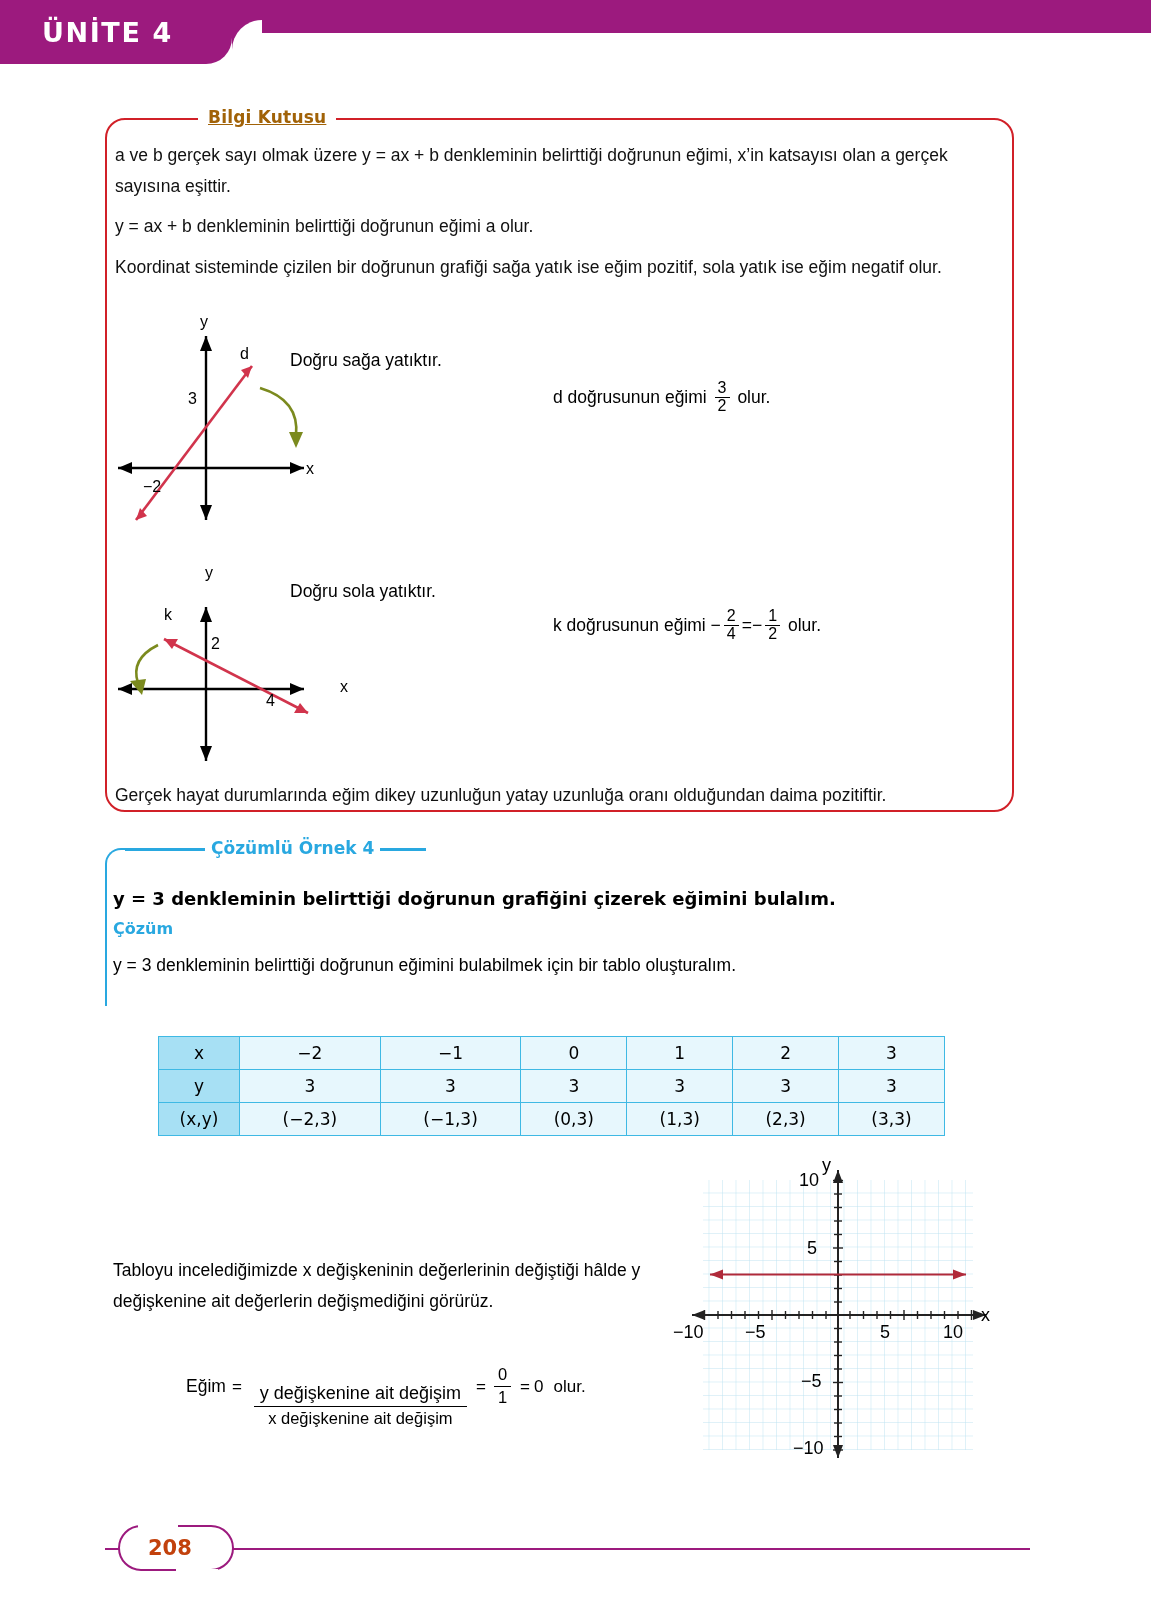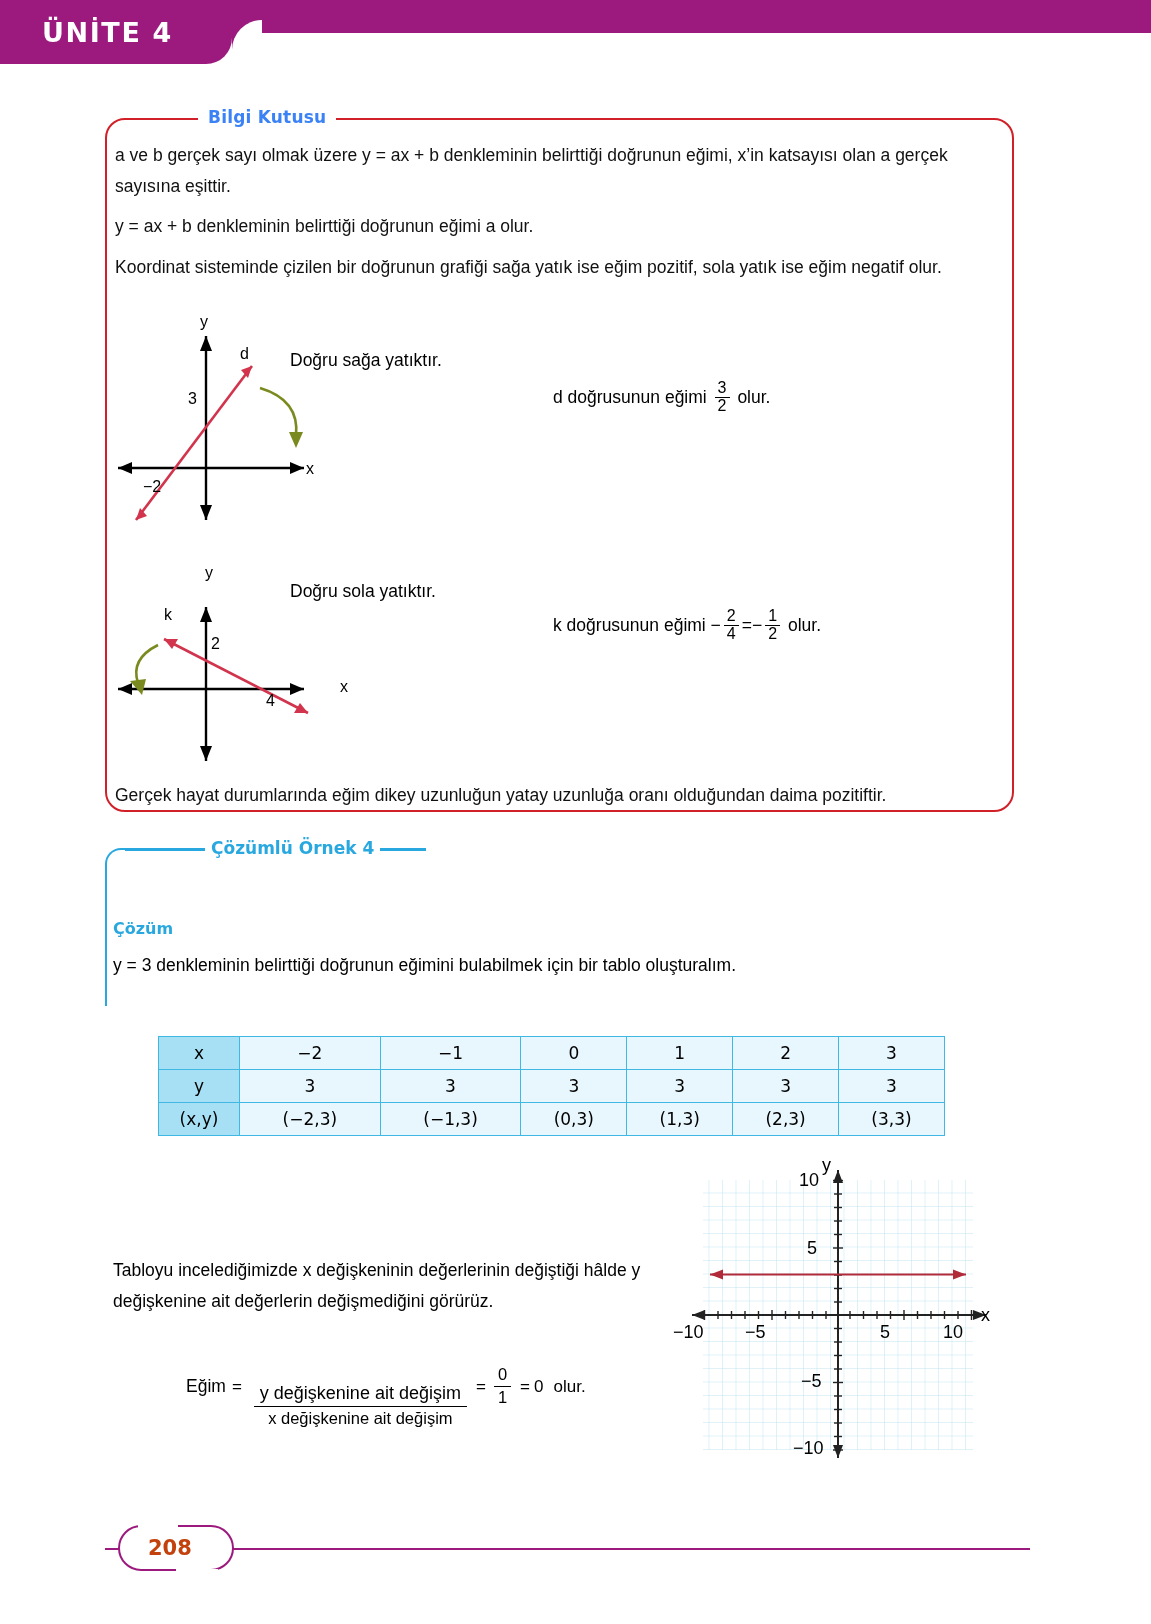--- a/index.html
+++ b/index.html
@@ -76,26 +76,27 @@
     border: 2px solid #d12028;
     border-radius: 20px;
     box-sizing: border-box;
   }
   .info-label {
     position: absolute;
     left: 198px;
     top: 107px;
     background: #ffffff;
     padding: 0 10px;
-    color: #3b82f6;
+    color: #a16207;
     font-weight: bold;
     font-size: 17px;
     font-family: "DejaVu Sans", sans-serif;
     letter-spacing: 0.2px;
     z-index: 3;
+    text-decoration: underline;
   }
 
   .para {
     position: absolute;
     font-size: 17.5px;
     line-height: 31px;
     color: #111;
   }
   .p1 { left: 115px; top: 140px; width: 890px; }
   .p2 { left: 115px; top: 211px; width: 880px; }
@@ -385,20 +386,21 @@
     </span>
     <span>olur.</span>
   </div>
 
   <div class="para p-last">Gerçek hayat durumlarında eğim dikey uzunluğun yatay uzunluğa oranı olduğundan daima pozitiftir.</div>
 
   <div class="solved-rail"></div>
   <div class="solved-topline"></div>
   <div class="solved-topline2"></div>
   <div class="solved-label">Çözümlü Örnek 4</div>
+  <div class="solved-q">y = 3 denkleminin belirttiği doğrunun grafiğini çizerek eğimini bulalım.</div>
   <div class="solved-cozum">Çözüm</div>
   <div class="solved-p">y = 3 denkleminin belirttiği doğrunun eğimini bulabilmek için bir tablo oluşturalım.</div>
 
   <table class="values">
     <tbody>
       <tr>
         <td class="hdr">x</td>
         <td>−2</td>
         <td>−1</td>
         <td>0</td>

